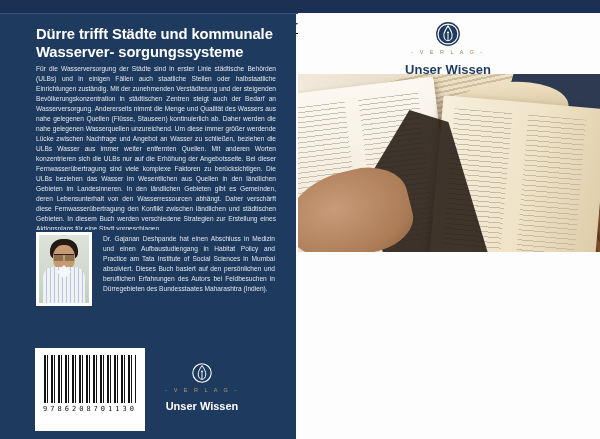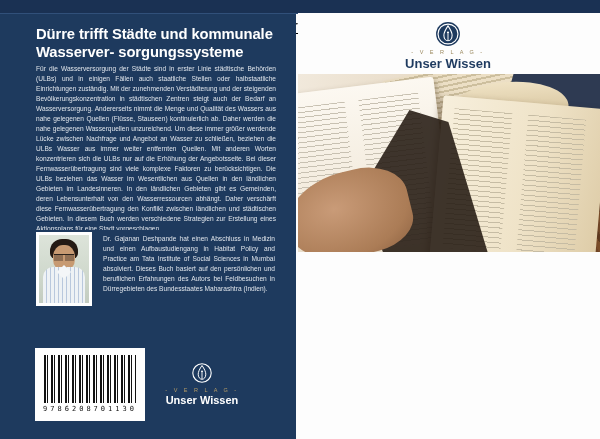--- a/index.html
+++ b/index.html
@@ -18,30 +18,30 @@
   .portrait{position:absolute;left:0;top:0;width:56px;height:74px;background:#ffffff;padding:3px;box-sizing:border-box;}
   .portrait-inner{position:relative;width:100%;height:100%;background:linear-gradient(180deg,#dde4da 0%,#cfd8cc 60%,#c3ccc0 100%);overflow:hidden;}
   .p-hair{position:absolute;left:11px;top:4px;width:28px;height:20px;background:#241a14;border-radius:12px 12px 6px 6px;}
   .p-face{position:absolute;left:14px;top:10px;width:22px;height:26px;background:#c79a72;border-radius:45%;}
   .p-glasses{position:absolute;left:15px;top:19px;width:20px;height:6px;border-top:1px solid #2a221c;
              background:linear-gradient(90deg,rgba(40,30,25,.35) 0 44%,transparent 44% 56%,rgba(40,30,25,.35) 56% 100%);}
   .p-shirt{position:absolute;left:4px;top:32px;width:42px;height:36px;border-radius:10px 10px 0 0;
            background:repeating-linear-gradient(90deg,#eef2f5 0 3px,#b9c8dd 3px 4px);}
   .p-collar{position:absolute;left:20px;top:32px;width:10px;height:10px;background:#f4f6f8;transform:rotate(45deg);}
   .bio{position:absolute;left:67px;top:2px;width:172px;color:#dfe4ea;font-size:6.6px;line-height:10px;text-align:justify;}
-  .barcode-box{position:absolute;left:35px;top:348px;width:110px;height:73px;background:#ffffff;}
+  .barcode-box{position:absolute;left:35px;top:348px;width:110px;height:83px;background:#ffffff;}
   .bars{position:absolute;left:9px;top:7px;width:92px;height:48px;
         background:repeating-linear-gradient(90deg,#121212 0 2px,#fff 2px 3px,#121212 3px 4px,#fff 4px 7px,#121212 7px 9px,#fff 9px 10px,#121212 10px 11px,#fff 11px 14px);}
   .barcode-digits{position:absolute;left:0;top:57px;width:110px;text-align:center;color:#111;
                   font-family:"DejaVu Sans Mono",monospace;font-size:7px;letter-spacing:3px;}
   
   .pub-logo{position:absolute;text-align:center;}
   .pub-logo svg{display:block;margin:0 auto;}
   .verlag-label{display:block;font-size:5.5px;letter-spacing:2.5px;margin-top:2px;}
-  .pub-name{display:block;font-weight:bold;margin-top:1px;}
+  .pub-name{display:block;font-weight:bold;margin-top:7px;}
   .logo-bottom{left:152px;top:361px;width:100px;}
   .logo-bottom .verlag-label{color:#b39a66;}
   .logo-bottom .pub-name{color:#ffffff;font-size:11px;}
   .logo-top{left:398px;top:21px;width:100px;}
   .logo-top .verlag-label{color:#9c8a60;}
   .logo-top .pub-name{color:#1e3a5f;font-size:13px;}
   
   .photo{position:absolute;left:298px;top:74px;width:302px;height:178px;overflow:hidden;
          background:linear-gradient(105deg,#f1e9dc 0%,#e6d8c2 45%,#cdb997 70%,#9a6f44 100%);}
   .ph-wood{position:absolute;right:-28px;top:-15px;width:110px;height:215px;transform:rotate(7deg);

